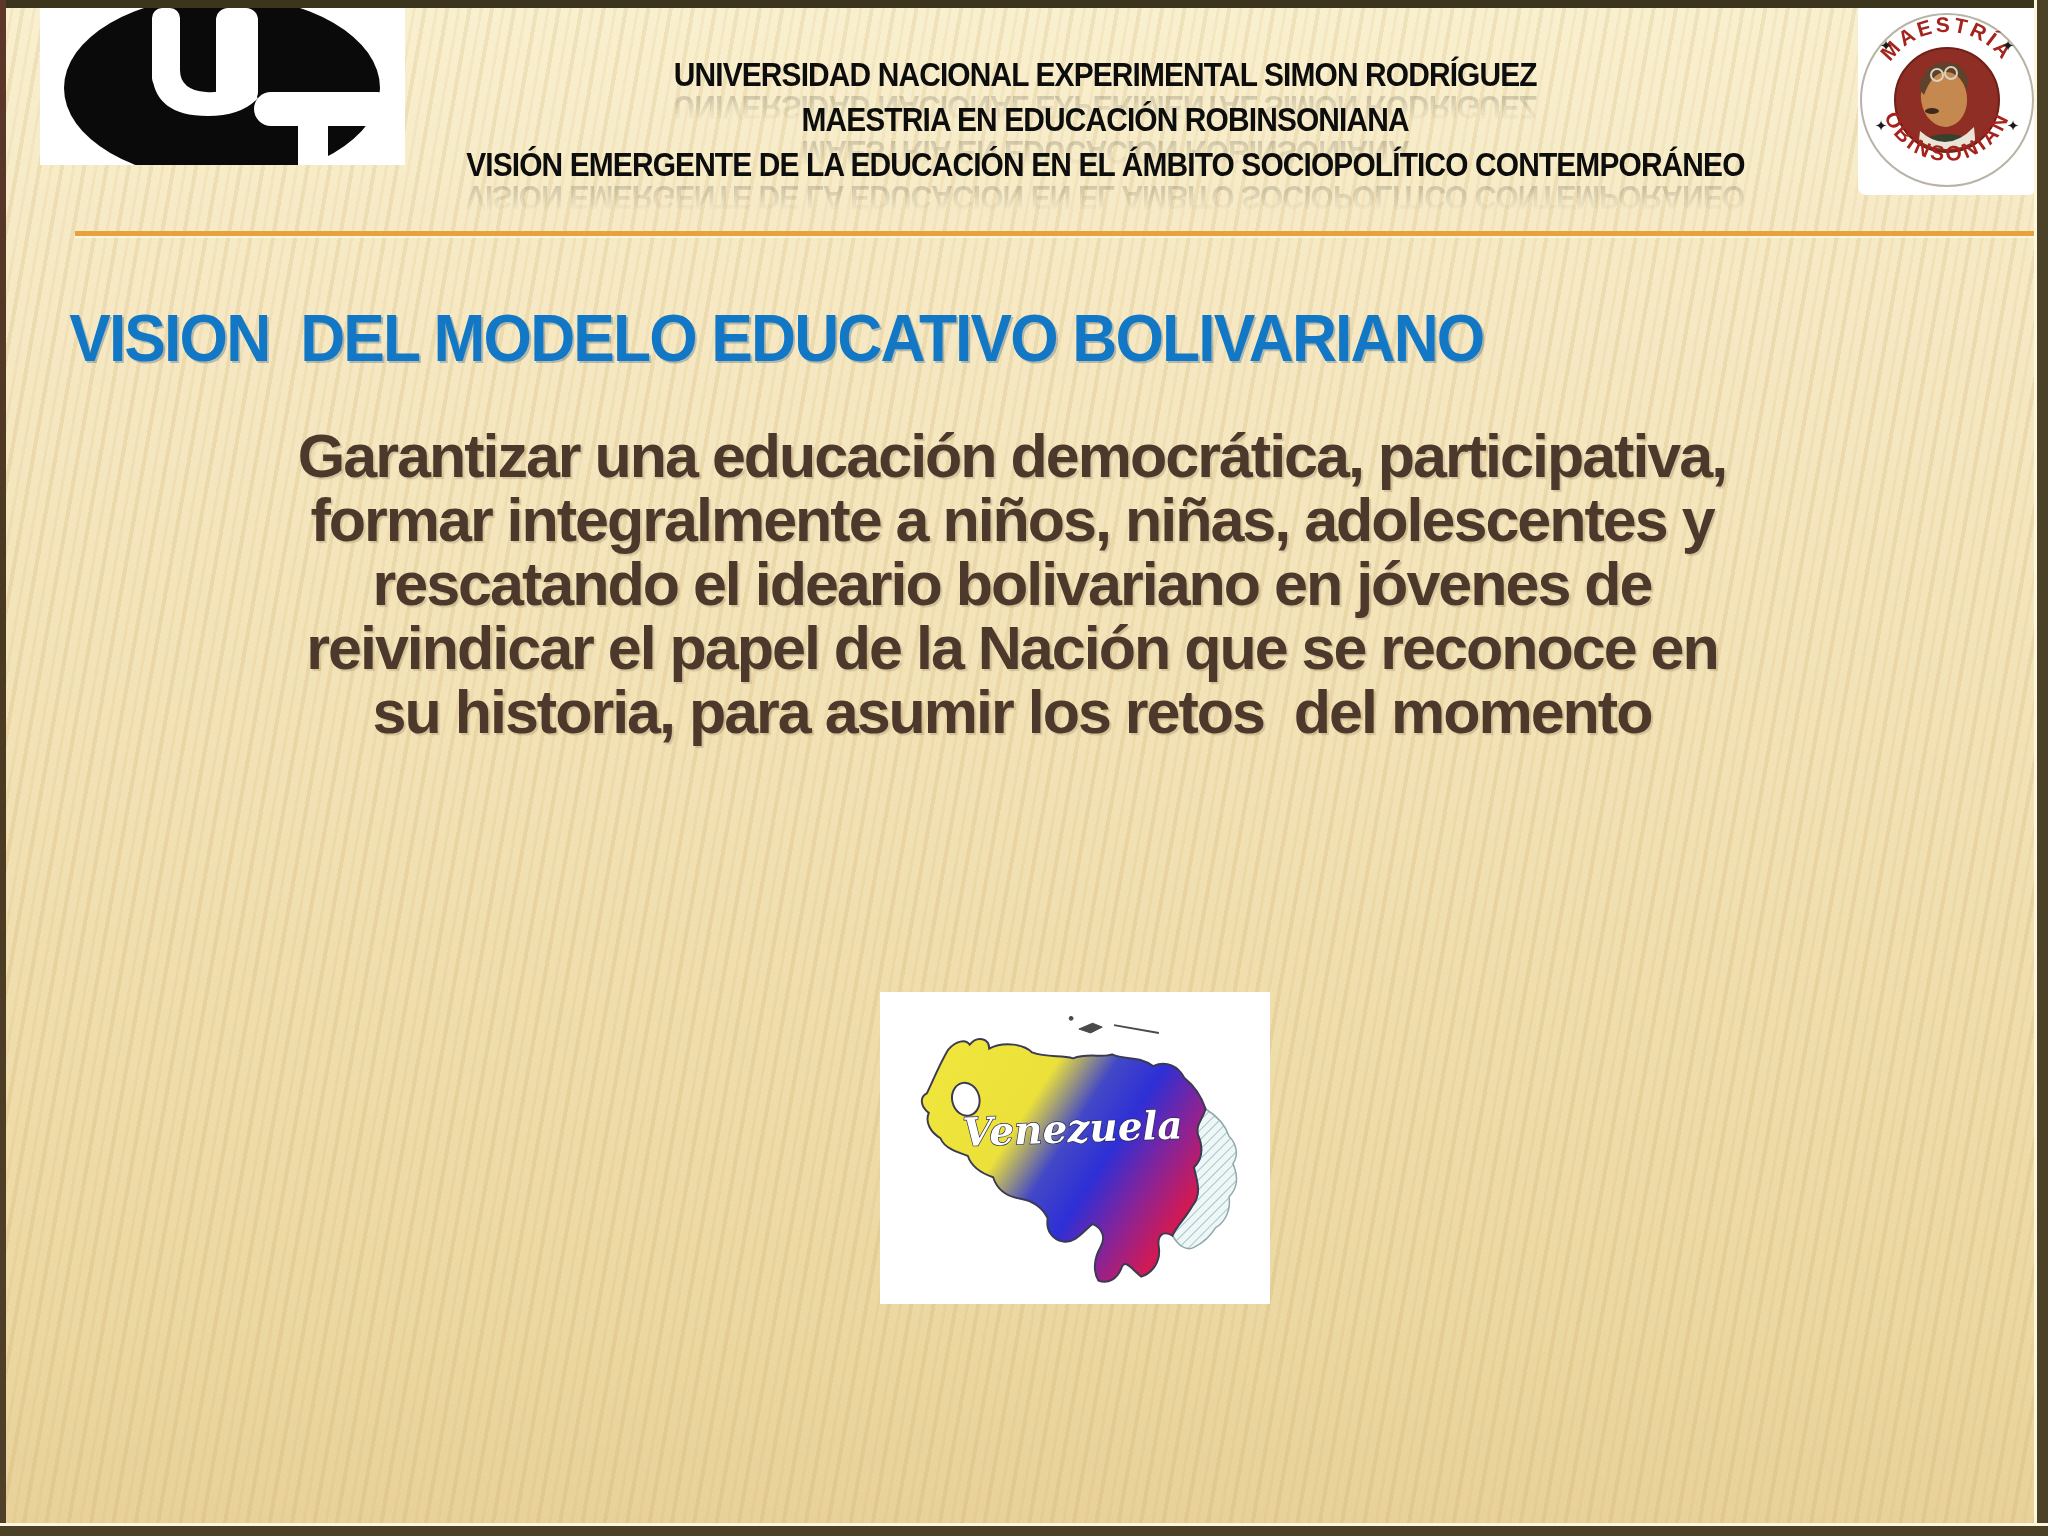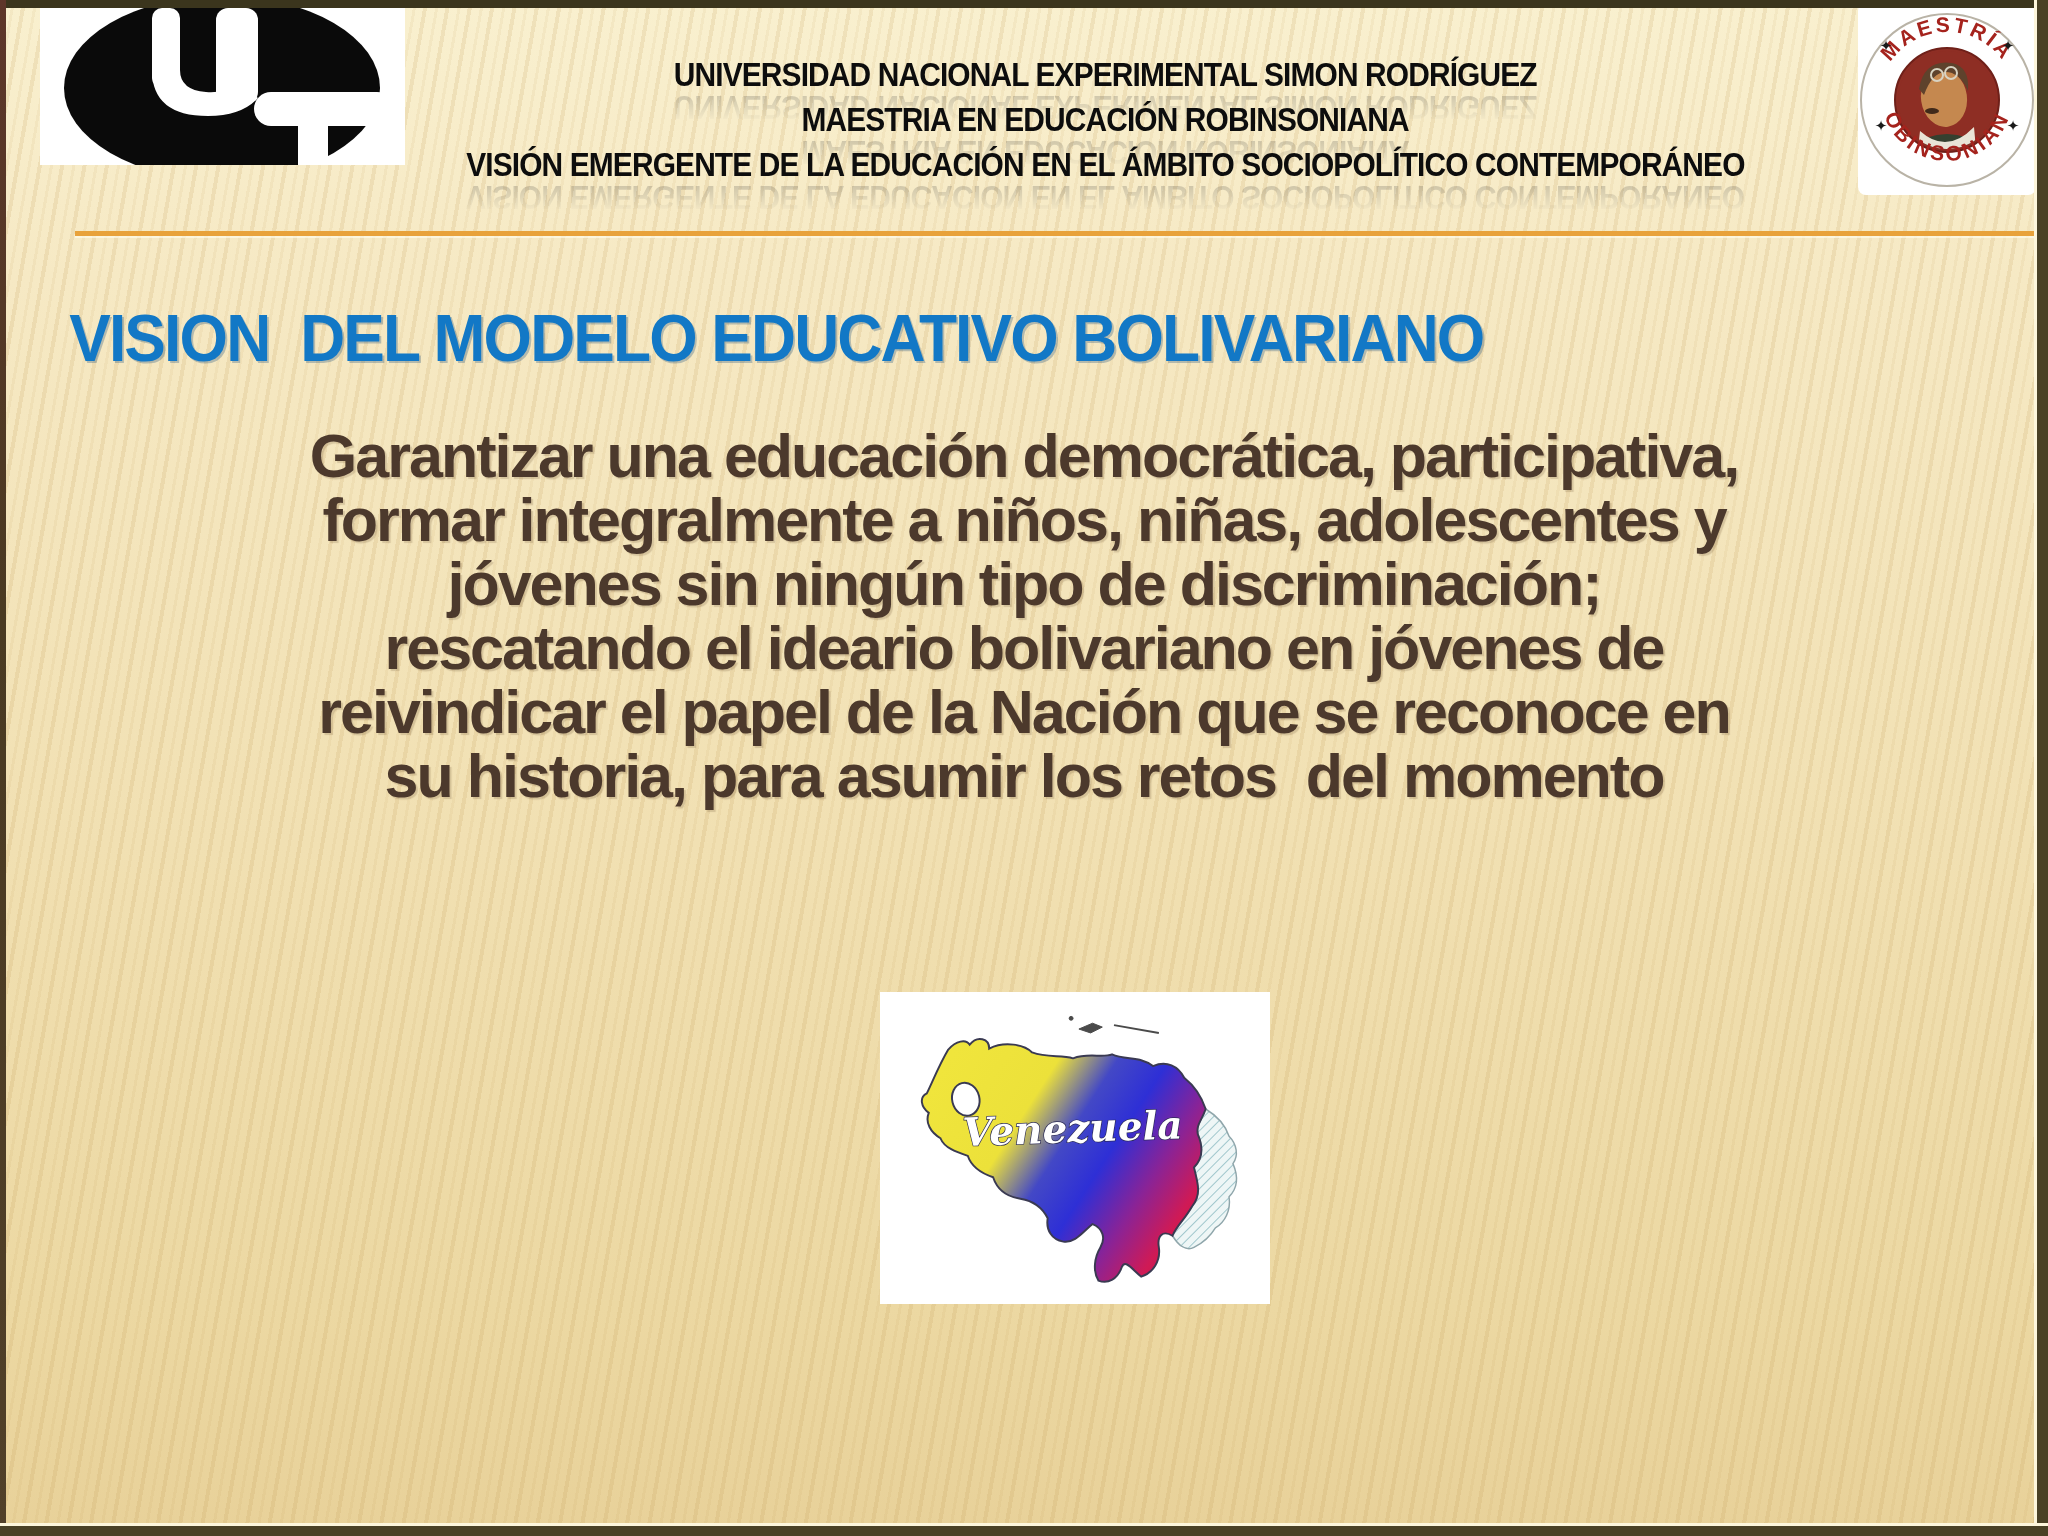--- a/index.html
+++ b/index.html
@@ -56,21 +56,21 @@
   
   .title{position:absolute;left:4px;top:291px;width:100%;margin:12px;text-align:left;z-index:2;}
   .title span{
     display:inline-block;white-space:pre;
     font-size:67px;line-height:70px;font-weight:bold;letter-spacing:-2px;
     color:#1278c6;transform:scaleX(.93);transform-origin:50% 50%;
     text-shadow:2px 2px 0 rgba(15,70,120,.28);
   }
 
   
-  .bodytext{position:absolute;left:64px;top:424px;width:1920px;text-align:center;z-index:2;}
+  .bodytext{position:absolute;left:52px;top:424px;width:1920px;text-align:center;z-index:2;}
   .bodytext .bline{
     white-space:pre;
     font-size:61px;line-height:64px;font-weight:bold;letter-spacing:-2px;
     color:#4c392c;
     text-shadow:2px 2px 1px rgba(110,80,50,.22);
   }
 
   
   .map-box{position:absolute;left:880px;top:992px;width:390px;height:312px;background:#ffffff;z-index:2;}
   .map-box svg{display:block;width:100%;height:100%;}
@@ -153,21 +153,20 @@
 
   <div class="divider"></div>
 
   <h1 class="title">
     <span>VISION  DEL MODELO EDUCATIVO BOLIVARIANO</span>
   </h1>
 
   <div class="bodytext">
     <div class="bline">Garantizar una educación democrática, participativa,</div>
     <div class="bline">formar integralmente a niños, niñas, adolescentes y</div>
-    <div class="bline">jóvenes sin ningún tipo de discriminación;</div>
     <div class="bline">rescatando el ideario bolivariano en jóvenes de</div>
     <div class="bline">reivindicar el papel de la Nación que se reconoce en</div>
     <div class="bline">su historia, para asumir los retos  del momento</div>
   </div>
 
   <div class="map-box">
     <svg viewBox="0 0 400 312" xmlns="http://www.w3.org/2000/svg">
       <defs>
         <linearGradient id="vzgrad" x1="0%" y1="25%" x2="100%" y2="80%">
           <stop offset="0" stop-color="#f0e53c"></stop>

